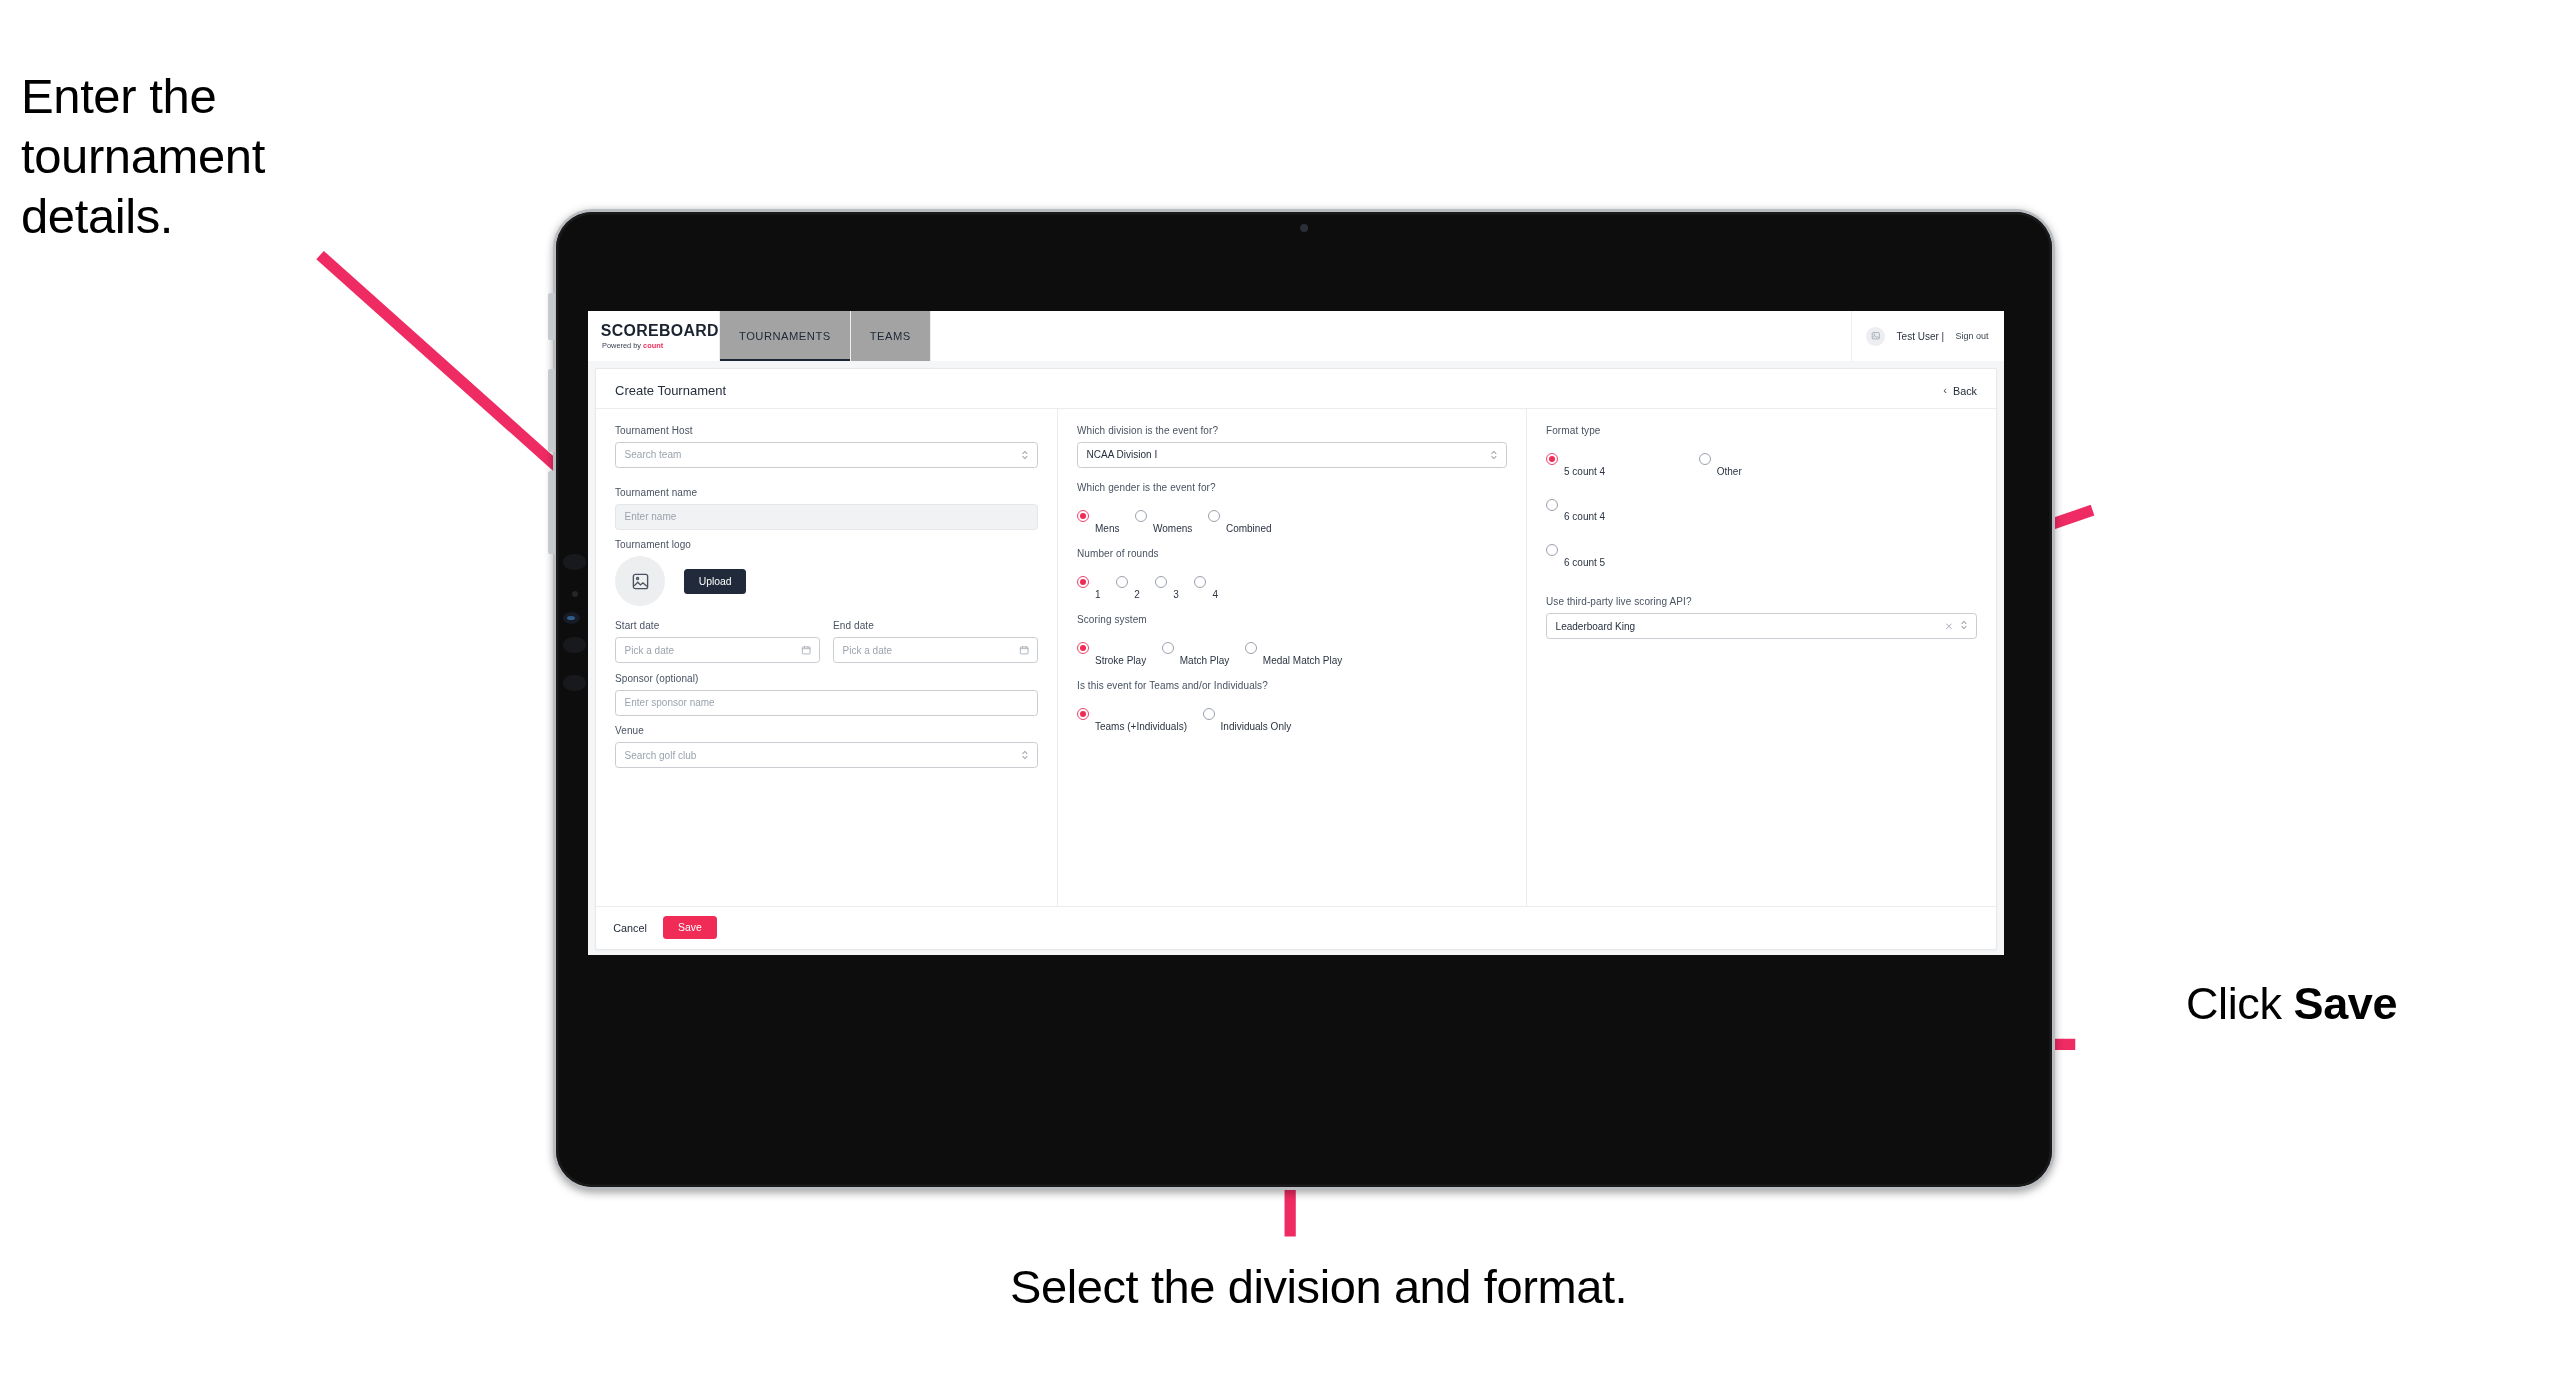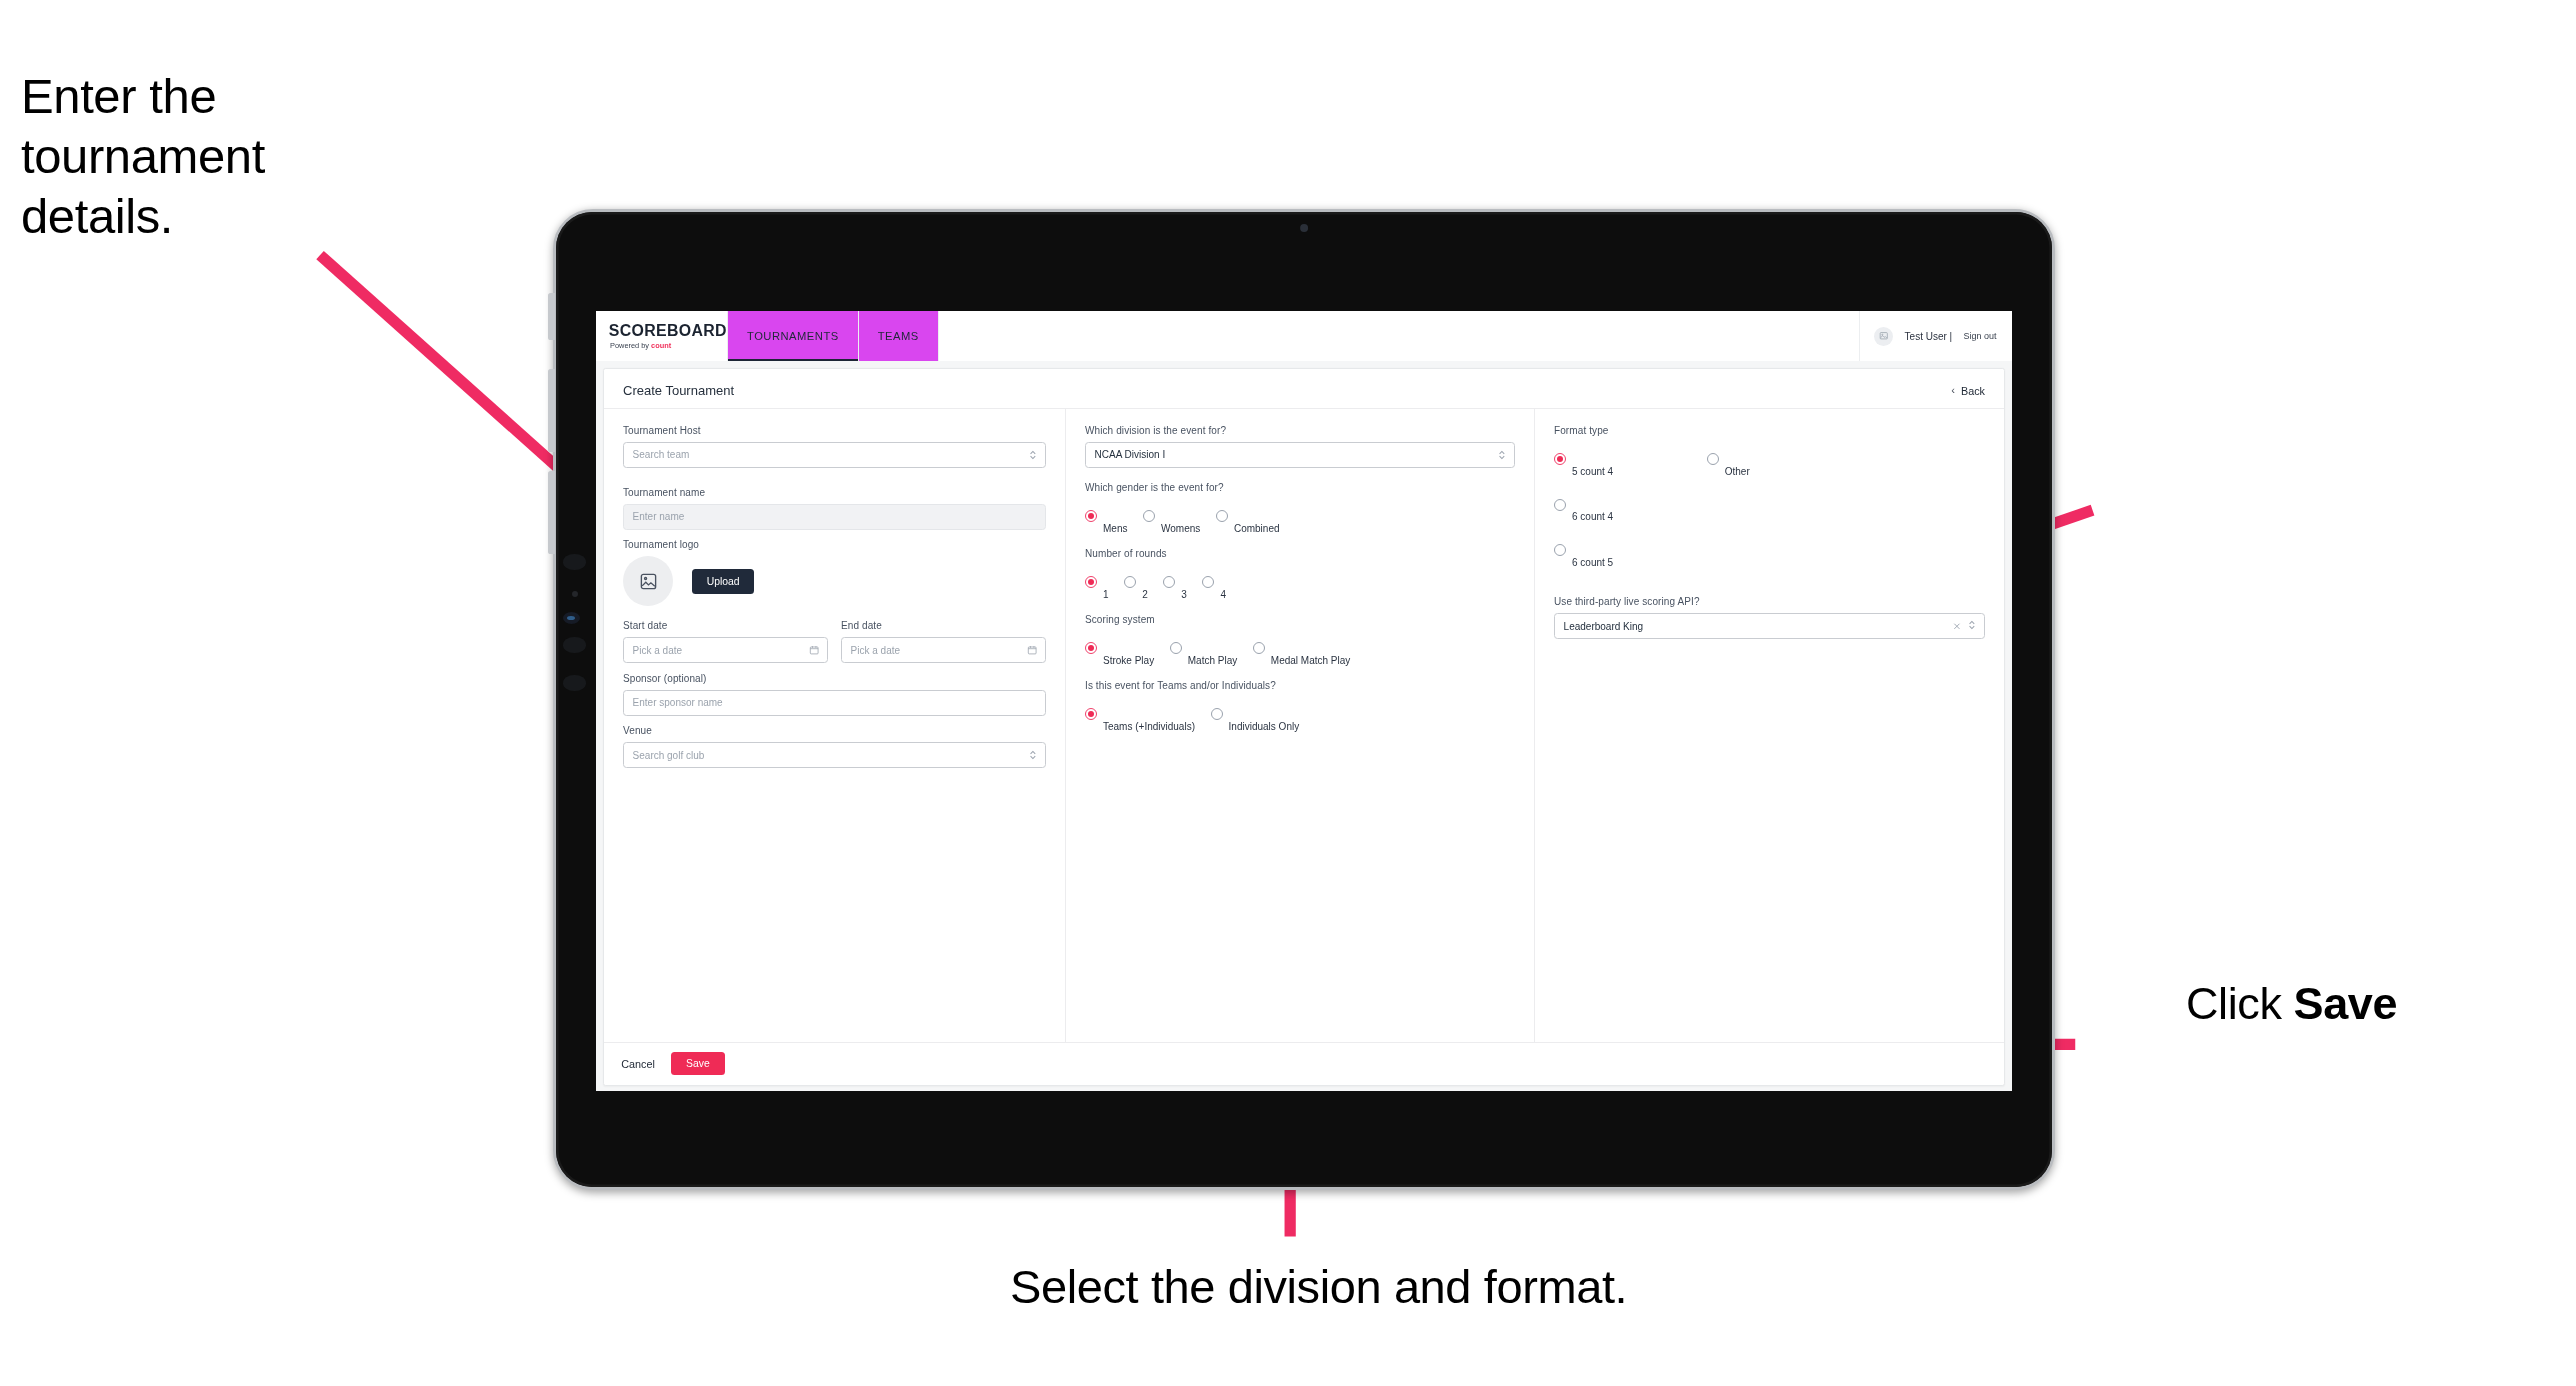--- a/index.html
+++ b/index.html
@@ -57,21 +57,21 @@
   }
   .d1{top:342px;width:22.5px;height:15.6px;}
   .d2{top:379px;width:6px;height:6px;left:15.6px;background:#24262a;}
   .d3{top:400px;width:17.3px;height:12px;background:#161b26;}
   .d3:after{content:"";position:absolute;left:4.3px;top:3.5px;width:7.8px;height:4.3px;border-radius:50%;background:#2f5d8a;}
   .d4{top:425px;width:22.5px;height:15.6px;}
   .d5{top:463px;width:22.5px;height:15.6px;}
 
   
   .screen{
-    position:absolute;left:40px;top:99px;width:1416px;height:780px;
+    position:absolute;left:32px;top:99px;width:1416px;height:644px;
     background:#ffffff;
     overflow:hidden;
   }
 
   
   .topbar{
     position:relative;height:50px;background:#fff;
     border-bottom:0.9px solid #e3e5e8;
     display:flex;align-items:stretch;
   }
@@ -83,21 +83,21 @@
     font-family:"Liberation Sans", sans-serif;
     font-weight:700;font-size:15.6px;color:#1b2330;letter-spacing:0.3px;
     transform:scaleX(1.02);
   }
   .brand-sub{font-size:7.4px;color:#3a4250;margin-top:1.7px;}
   .brand-sub .pink{color:#f0325c;font-weight:700;}
   .nav{display:flex;align-items:stretch;}
   .nav-tab{
     display:flex;align-items:center;padding:0 19px;font-size:11.2px;color:#1e2836;
     letter-spacing:0.5px;border-right:0.9px solid #eceef0;cursor:pointer;
-    background:#d946ef;position:relative;
+    background:#a3a3a3;position:relative;
   }
   .nav-tab.active:after{
     content:"";position:absolute;left:0;right:0;bottom:-0.9px;height:2.6px;background:#1d2535;
   }
   .topbar-spacer{flex:1;border-right:0.9px solid #eceef0;}
   .topbar-right{
     display:flex;align-items:center;gap:11.2px;padding:0 15.6px 0 14px;
   }
   .avatar{
     width:19px;height:19px;border-radius:50%;background:#eceef1;

